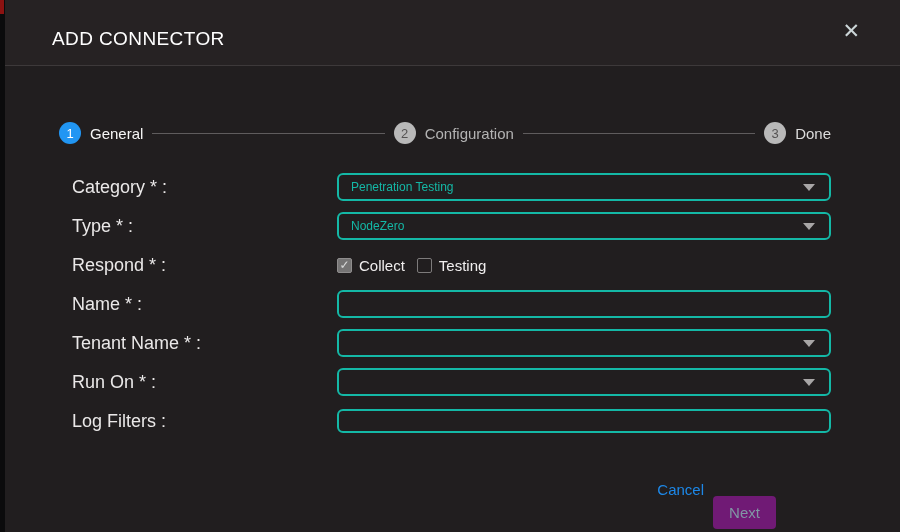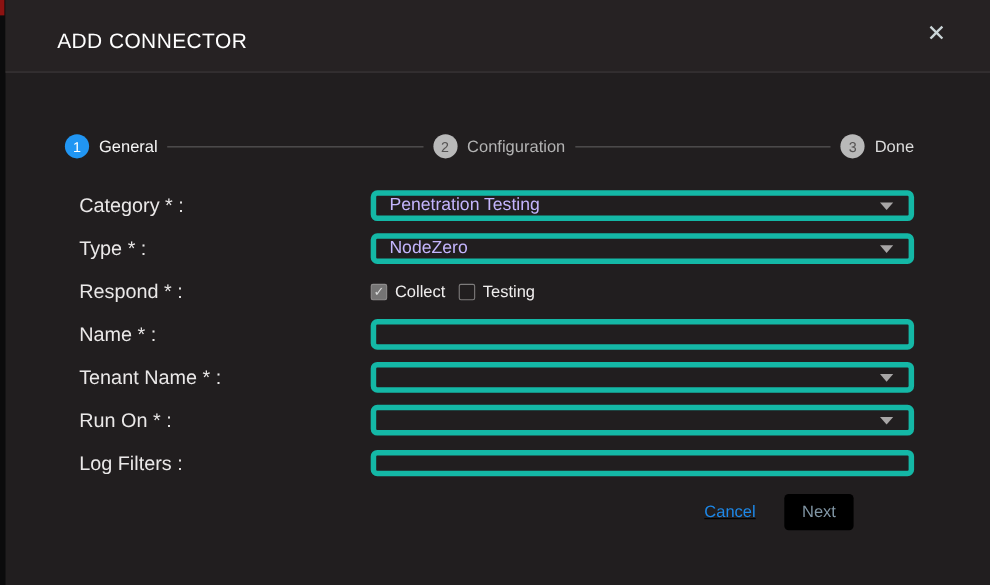--- a/index.html
+++ b/index.html
@@ -24,44 +24,44 @@
   .step-label { margin-left:9px; font-size:15px; white-space:nowrap; }
   .lbl-active { color:#f5f5f5; }
   .lbl-inactive { color:#b3b3b3; }
   .lbl-done { color:#dcdcdc; }
   .step-line { flex:1 1 auto; height:1px; background:#5f5c5d; margin:0 9px; }
 
   
   .form { margin:29px 69px 0 67px; }
   .row { display:flex; align-items:center; margin-bottom:11px; min-height:28px; }
   .row-label { width:265px; flex-shrink:0; font-size:18px; color:#eae8e8; }
-  .control { flex:1; height:28px; border:5px solid #14b8a6; border-radius:6px; background:transparent;
-             color:#c4b5fd; font-size:16px; display:flex; align-items:center; padding:0 34px 0 12px;
+  .control { flex:1; height:28px; border:2px solid #14b8a6; border-radius:6px; background:transparent;
+             color:#14b8a6; font-size:12px; display:flex; align-items:center; padding:0 34px 0 12px;
              position:relative; cursor:pointer; }
   .control.short { height:24px; }
   .caret { position:absolute; right:14px; top:50%; margin-top:-3px; width:0; height:0;
            border-left:6px solid transparent; border-right:6px solid transparent;
            border-top:7px solid #a8a6a6; }
   input.control { cursor:text; font-family:"Liberation Sans", sans-serif; outline:none; }
 
   
   .checkbox-group { flex:1; display:flex; align-items:center; gap:12px; }
   .checkbox-item { display:flex; align-items:center; gap:7px; cursor:pointer; }
   .checkbox-box { width:15px; height:15px; border-radius:2px; display:flex; align-items:center;
                   justify-content:center; font-size:12px; line-height:1; }
   .checkbox-box.checked { background:#757474; border:1px solid #8f8d8d; color:#d8d9d9; }
   .checkbox-box.unchecked { background:transparent; border:1px solid #7d7b7b; color:transparent; }
   .checkbox-label { font-size:15px; color:#f0eeee; }
 
   
-  .footer { display:flex; justify-content:flex-end; align-items:center; margin:14px 55px 0 0; gap:26px;text-decoration:underline; }
+  .footer { display:flex; justify-content:flex-end; align-items:center; margin:14px 55px 0 0; gap:9px; }
   .cancel-btn { background:none; border:none; color:#1d88e8; font-size:15px; cursor:pointer;
                 font-family:"Liberation Sans", sans-serif; }
-  .next-btn { width:63px; height:33px; background:#000000; color:#8196a5; border:none;
-              border-radius:4px; font-size:15px; font-family:"Liberation Sans", sans-serif; cursor:default; }
+  .next-btn { width:63px; height:33px; background:#701a75; color:#8196a5; border:none;
+              border-radius:4px; font-size:15px; font-family:"Liberation Sans", sans-serif; cursor:default;margin-top:47px; }
 </style>
 </head>
 <body>
 
 <div class="screen">
   <div class="artifact-red"></div>
 
   <div class="dialog">
 
     <div class="dialog-header">

